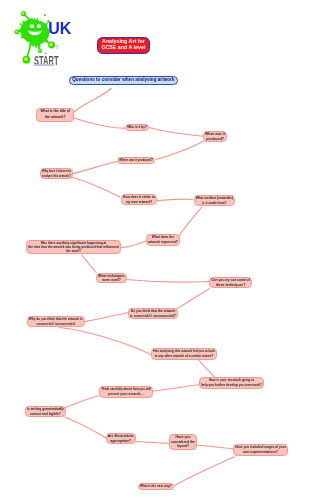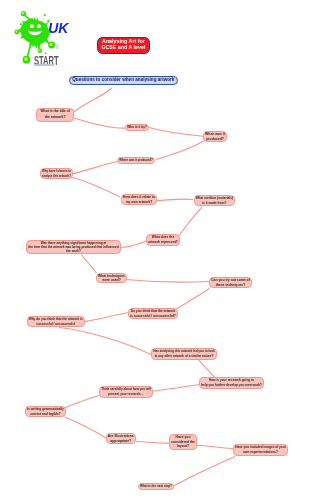--- a/index.html
+++ b/index.html
@@ -8,22 +8,22 @@
   #stage{position:absolute;left:0;top:0;width:297px;height:500px;}
   #edges{position:absolute;left:0;top:0;width:297px;height:500px;}
   #edges path{fill:none;stroke:#f7948a;stroke-width:1.1;}
   .node{position:absolute;box-sizing:border-box;display:flex;align-items:center;
         justify-content:center;text-align:center;font-weight:bold;overflow:visible;}
   .node .lbl{display:block;width:100%;}
   .node.pink{background:#fac4bd;border:0.9px solid #f9968c;border-radius:4.2px;color:#231f20;}
   .node.red{background:#ec1c24;border:1.6px solid #2e2fb8;border-radius:5.5px;color:#ffffff;}
   .node.blue{background:#ccd9f2;border:1px solid #2b4fb0;border-radius:6px;color:#16185c;}
   #logo{position:absolute;left:0px;top:0px;width:72px;height:70px;}
-  #uk{position:absolute;left:48.3px;top:23.2px;font-size:14px;font-weight:bold;
-      color:#1528d8;letter-spacing:-0.2px;line-height:11.6px;font-style:italic;}
+  #uk{position:absolute;left:48.3px;top:23.2px;font-size:16px;font-weight:bold;
+      color:#1528d8;letter-spacing:-0.2px;line-height:11.6px;}
   #start{position:absolute;left:33.5px;top:54.6px;font-size:12.3px;font-weight:bold;
       color:#58595b;line-height:12.3px;transform:scaleX(0.615);transform-origin:left top;}
   #tagline{position:absolute;left:34px;top:64.1px;width:20px;height:2.2px;
       background:#b9c4e4;}
   #reg{position:absolute;left:55.5px;top:46px;font-size:4.5px;color:#939598;line-height:4.5px;}
 </style>
 </head>
 <body>
 
 <div id="stage">

